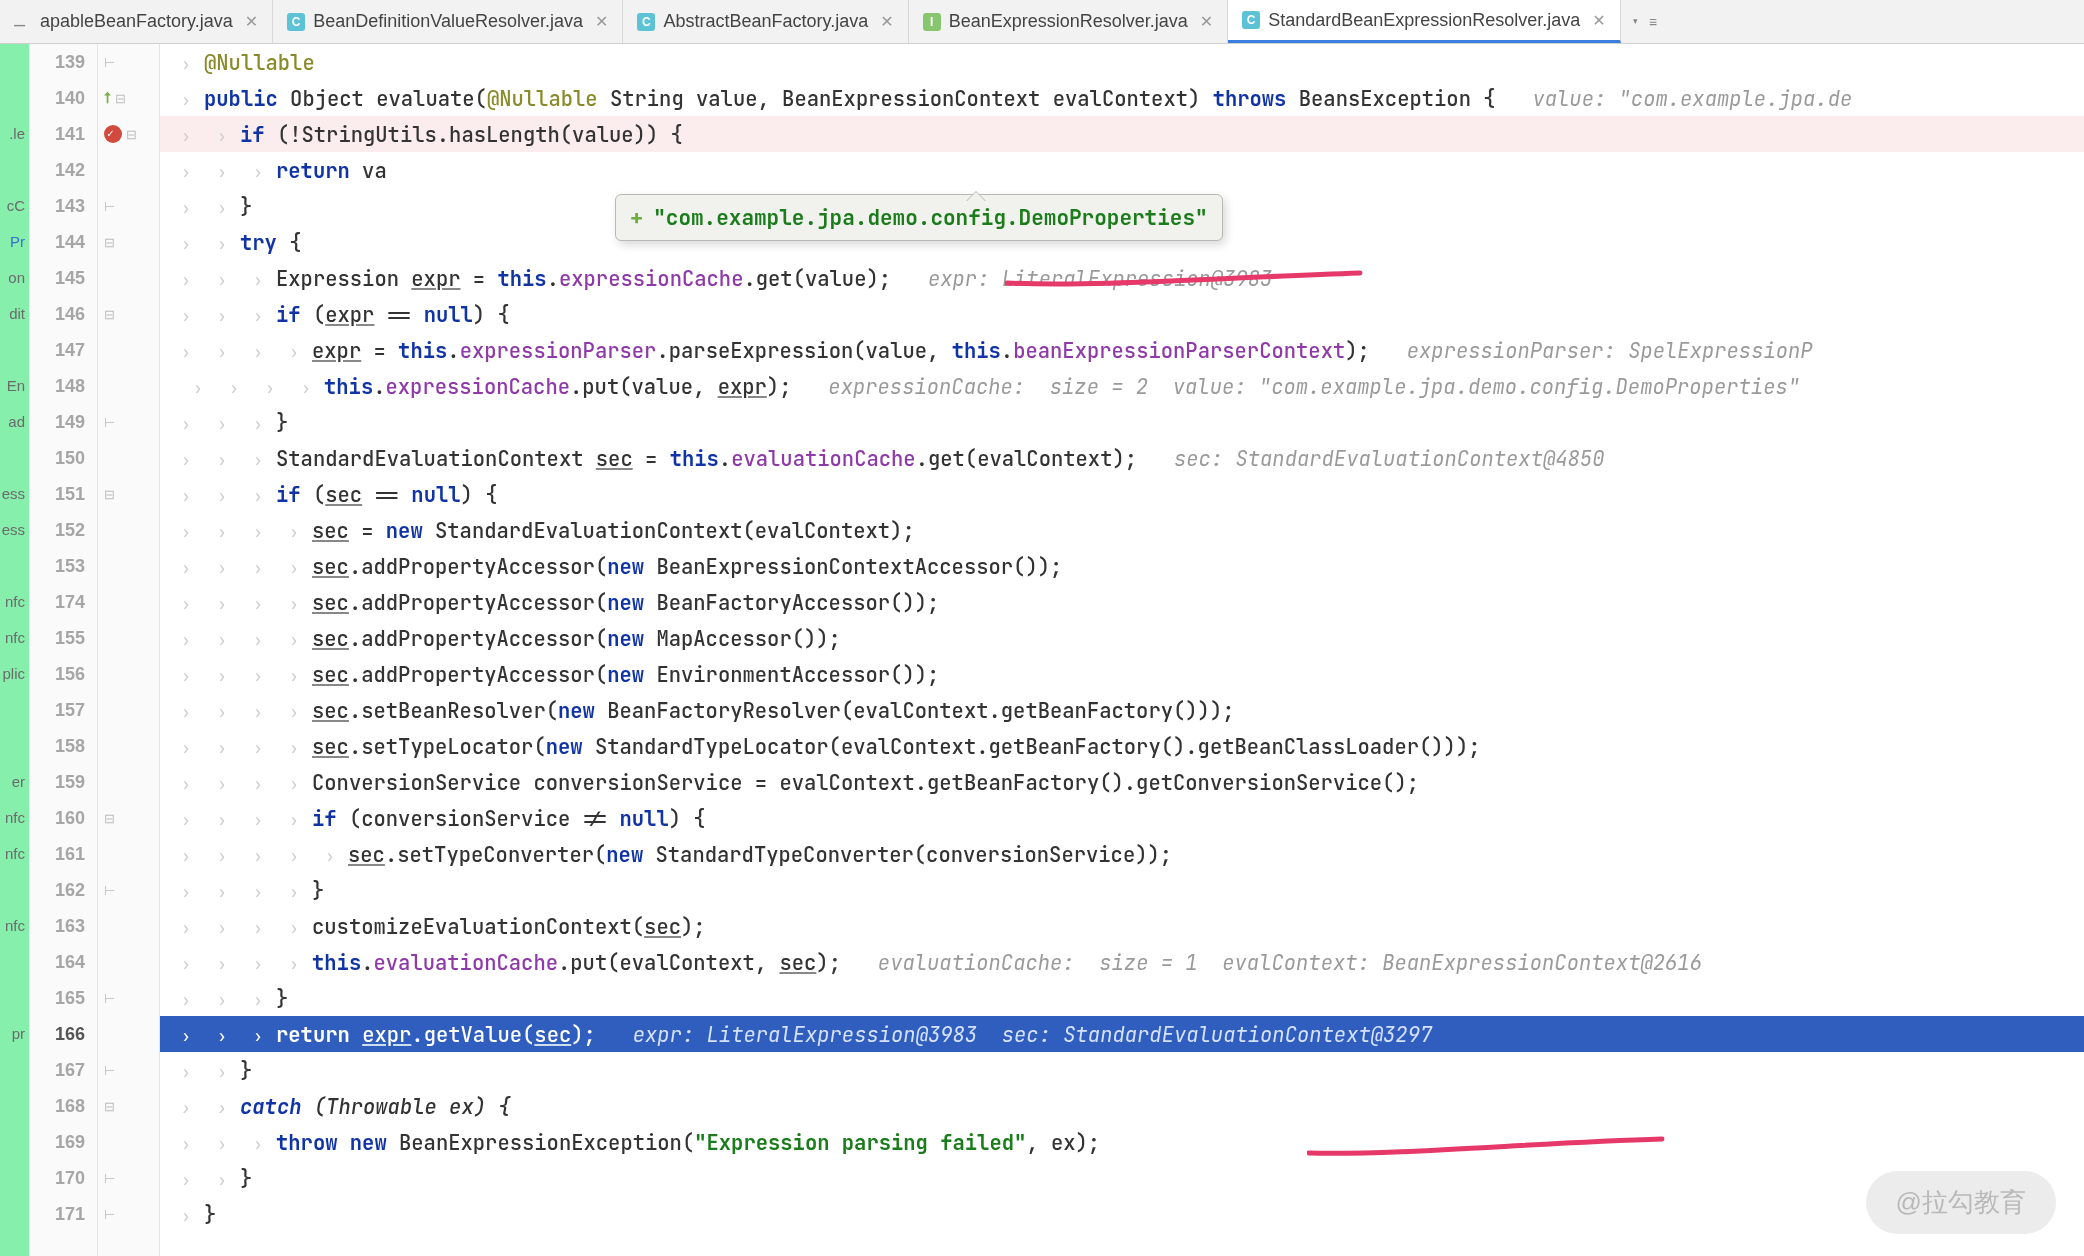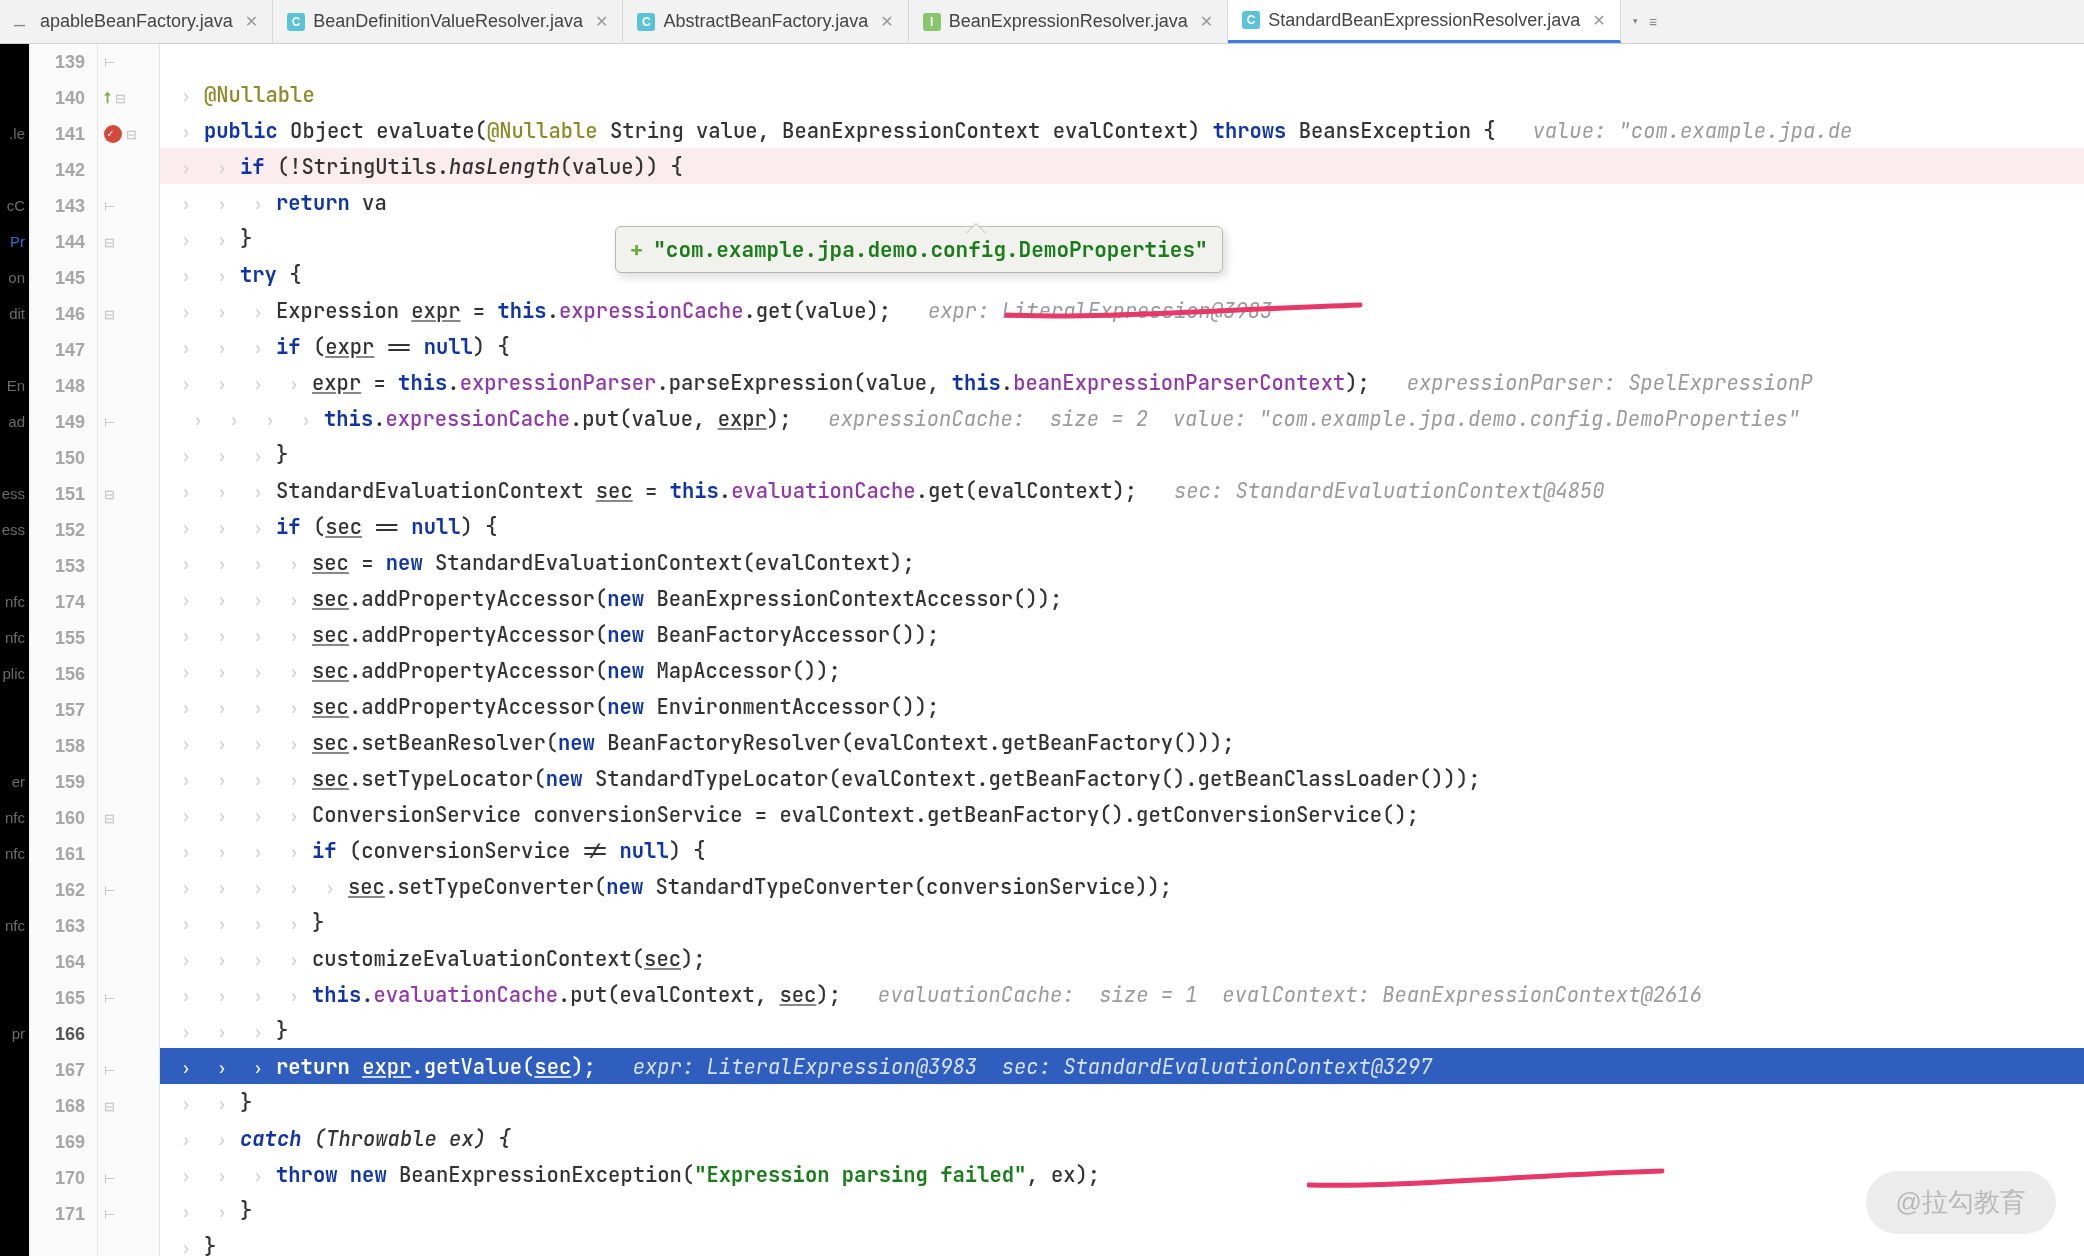--- a/index.html
+++ b/index.html
@@ -11,27 +11,27 @@
   .tab.active { background:#fff; border-bottom:3px solid #3b7ee0; }
   .tab .close { color:#999; font-size:16px; margin-left:4px; }
   .tab-icon { width:18px; height:18px; border-radius:3px; display:inline-block; }
   .ic-dash { background:none; color:#888; font-size:20px; }
   .ic-c { background:#5cc2d6; color:#fff; display:flex; align-items:center; justify-content:center; font-size:12px; font-weight:bold; }
   .ic-i { background:#88c66e; color:#fff; display:flex; align-items:center; justify-content:center; font-size:12px; font-weight:bold; }
   .tabs-menu { padding:0 10px; display:flex; align-items:center; color:#888; font-size:15px; }
 
   
   .editor-wrap { display:flex; height:calc(100% - 44px); background:#fff; position:relative; }
-  .left-strip { width:30px; flex:0 0 30px; background:#000000; border-right:1px solid #eee; font-family:"Helvetica Neue",Arial,sans-serif; font-size:15px; color:#6b6b6b; overflow:hidden; position:relative; }
+  .left-strip { width:30px; flex:0 0 30px; background:#86efac; border-right:1px solid #eee; font-family:"Helvetica Neue",Arial,sans-serif; font-size:15px; color:#6b6b6b; overflow:hidden; position:relative; }
   .left-strip .item { height:36px; line-height:36px; padding-right:4px; text-align:right; white-space:nowrap; direction:rtl; }
   .left-strip .item.blue { color:#3a6fcf; }
 
   .gutter { width:68px; flex:0 0 68px; background:#fafafa; border-right:1px solid #e4e4e4;font-weight:bold; }
   .markers { width:62px; flex:0 0 62px; background:#fafafa; border-right:1px solid #e4e4e4; position:relative; }
-  .code-col { flex:1 1 auto; position:relative; overflow:hidden;margin-top:32px; }
+  .code-col { flex:1 1 auto; position:relative; overflow:hidden; }
 
   .line { height:36px; display:flex; align-items:center; }
   .gut-line { height:36px; display:flex; align-items:center; justify-content:flex-end; padding-right:12px; color:#a6a6a6; font-family:"Helvetica Neue",Arial,sans-serif; font-size:18px; }
   .gut-line.now { color:#555; }
   .marker-line { height:36px; display:flex; align-items:center; gap:4px; padding-left:6px; }
   .fold-open { color:#bdbdbd; font-size:13px; font-family:Arial,sans-serif; }
   .fold-close { color:#bdbdbd; font-size:13px; font-family:Arial,sans-serif; }
 
   .up-arrow { color:#7cae4e; font-size:15px; font-weight:bold; }
   .bp { width:18px; height:18px; border-radius:50%; background:#d24a3e; display:inline-block; position:relative; }
@@ -243,21 +243,21 @@
   <div class="code-col">
     <div class="code-layers" id="codelayers" style="height: 1188px;">
         <div class="line" style="position: absolute; top: 0px; left: 0px; right: 0px;">
           <div class="code-line"><span class="chev">›</span><span class="ann">@Nullable</span></div>
         </div>
         <div class="line" style="position: absolute; top: 36px; left: 0px; right: 0px;">
           <div class="code-line"><span class="chev">›</span><span class="kw">public</span> Object evaluate(<span class="ann">@Nullable</span> String value, BeanExpressionContext evalContext) <span class="kw">throws</span> BeansException {   <span class="hint">value: "com.example.jpa.de</span></div>
         </div>
         <div class="dim-bg" style="top: 72px; height: 36px;"></div>
         <div class="line" style="position: absolute; top: 72px; left: 0px; right: 0px;">
-          <div class="code-line"><span class="chev">›</span><span class="chev">›</span><span class="kw">if</span> (!StringUtils.<span style="font-style:italic">hasLength</span>(value)) {</div>
+          <div class="code-line"><span class="chev">›</span><span class="chev">›</span><span class="kw">if</span> (!StringUtils.<span style="">hasLength</span>(value)) {</div>
         </div>
         <div class="line" style="position: absolute; top: 108px; left: 0px; right: 9px;">
           <div class="code-line"><span class="chev">›</span><span class="chev">›</span><span class="chev">›</span><span class="kw">return</span> va</div>
         </div>
         <div class="line" style="position: absolute; top: 144px; left: 0px; right: 0px;">
           <div class="code-line"><span class="chev">›</span><span class="chev">›</span>}</div>
         </div>
         <div class="line" style="position: absolute; top: 180px; left: 0px; right: 0px;">
           <div class="code-line"><span class="chev">›</span><span class="chev">›</span><span class="kw">try</span> {</div>
         </div>

